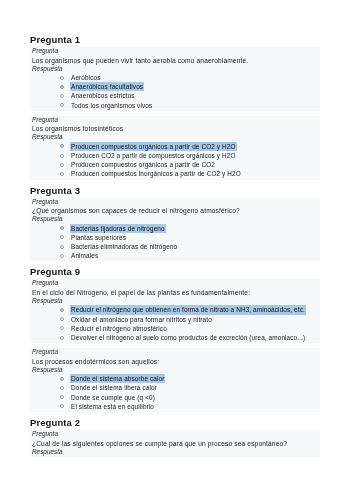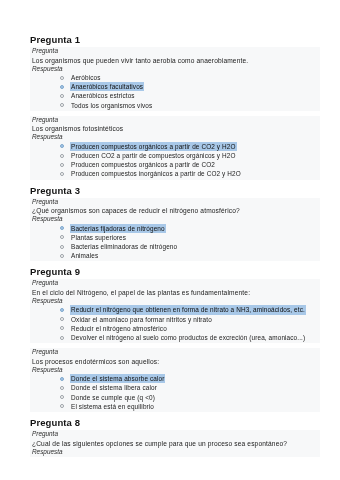--- a/index.html
+++ b/index.html
@@ -229,21 +229,21 @@
               <span class="answer-text">Donde se cumple que (q &lt;0)</span>
             </li>
             <li class="answer-row">
               <span class="radio"></span>
               <span class="answer-text">El sistema está en equilibrio</span>
             </li>
           </ul>
         </div>
       </div>
       <div class="question-block">
-        <div class="q-title">Pregunta 8</div>
+        <div class="q-title">Pregunta 2</div>
         <div class="q-body">
           <div class="q-label">Pregunta</div>
           <div class="q-text">¿Cual de las siguientes opciones se cumple para que un proceso sea espontáneo?</div>
           <div class="q-label">Respuesta</div>
         </div>
       </div>
     </div>
 </div>
 
 </body></html>

